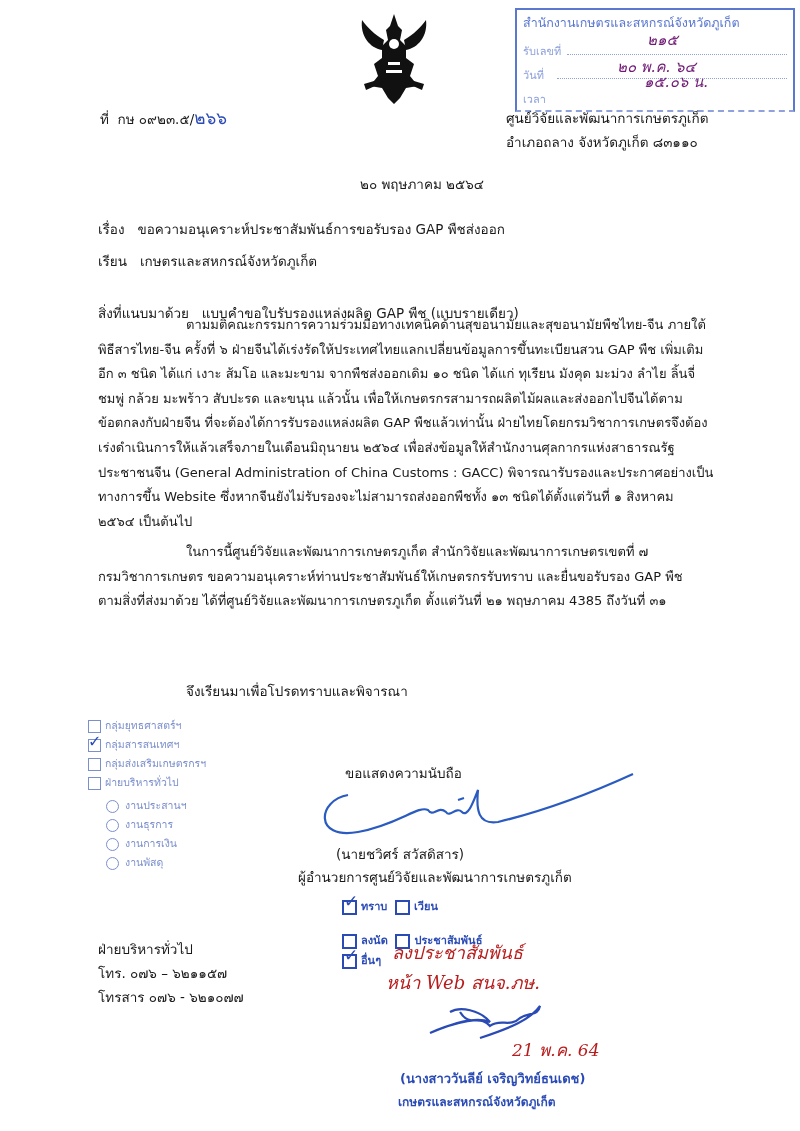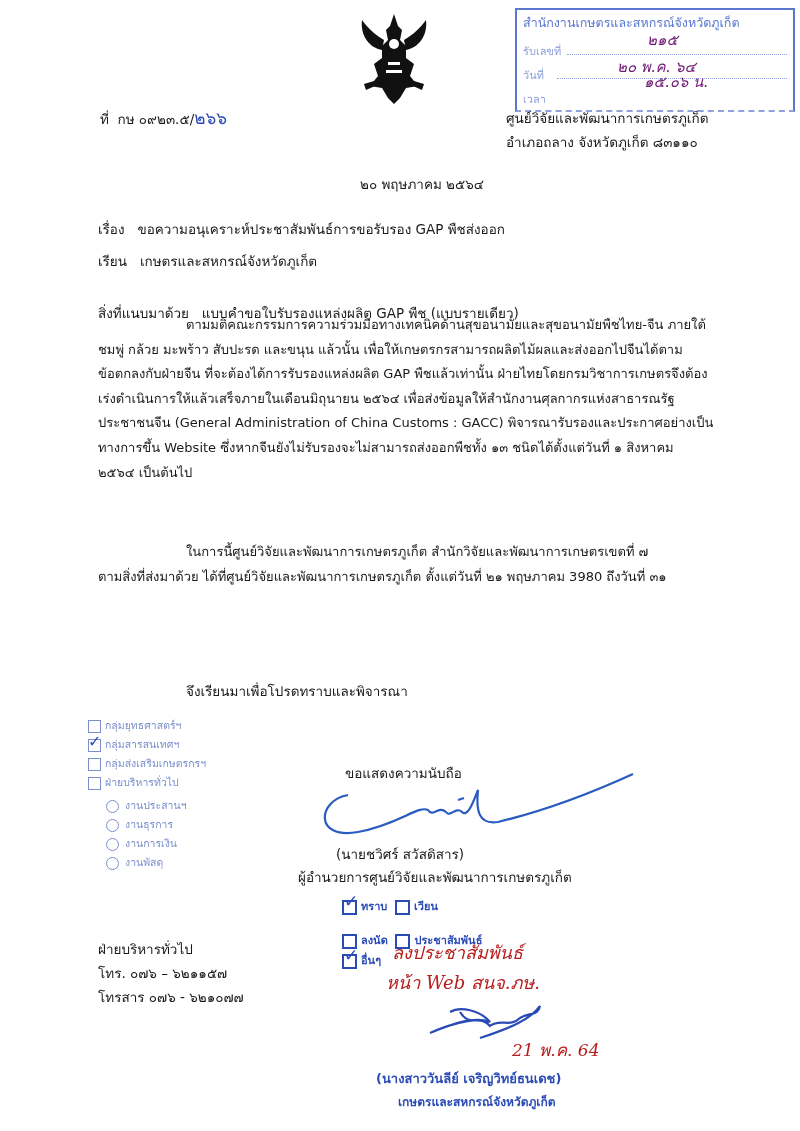--- a/index.html
+++ b/index.html
@@ -68,31 +68,34 @@
   <span>เรียน</span>&nbsp;&nbsp;
   <span>เกษตรและสหกรณ์จังหวัดภูเก็ต</span>
 </div>
 <div class="line" style="left:98px; top:283px;margin-top:19px;">
   <span>สิ่งที่แนบมาด้วย</span>&nbsp;&nbsp;
   <span>แบบคำขอใบรับรองแหล่งผลิต GAP พืช (แบบรายเดียว)</span>
 </div>
 
 <div class="abs para" style="left:98px; top:313px; width:640px;">
   <div style="padding-left:88px;">ตามมติคณะกรรมการความร่วมมือทางเทคนิคด้านสุขอนามัยและสุขอนามัยพืชไทย-จีน ภายใต้</div>
+  <div>พิธีสารไทย-จีน ครั้งที่ ๖ ฝ่ายจีนได้เร่งรัดให้ประเทศไทยแลกเปลี่ยนข้อมูลการขึ้นทะเบียนสวน GAP พืช เพิ่มเติม</div>
+  <div>อีก ๓ ชนิด ได้แก่ เงาะ ส้มโอ และมะขาม จากพืชส่งออกเดิม ๑๐ ชนิด ได้แก่ ทุเรียน มังคุด มะม่วง ลำไย ลิ้นจี่</div>
   <div>ชมพู่ กล้วย มะพร้าว สับปะรด และขนุน แล้วนั้น เพื่อให้เกษตรกรสามารถผลิตไม้ผลและส่งออกไปจีนได้ตาม</div>
   <div>ข้อตกลงกับฝ่ายจีน ที่จะต้องได้การรับรองแหล่งผลิต GAP พืชแล้วเท่านั้น ฝ่ายไทยโดยกรมวิชาการเกษตรจึงต้อง</div>
   <div>เร่งดำเนินการให้แล้วเสร็จภายในเดือนมิถุนายน ๒๕๖๔ เพื่อส่งข้อมูลให้สำนักงานศุลกากรแห่งสาธารณรัฐ</div>
   <div>ประชาชนจีน (General Administration of China Customs : GACC) พิจารณารับรองและประกาศอย่างเป็น</div>
   <div>ทางการขึ้น Website    ซึ่งหากจีนยังไม่รับรองจะไม่สามารถส่งออกพืชทั้ง ๑๓ ชนิดได้ตั้งแต่วันที่ ๑ สิงหาคม</div>
   <div>๒๕๖๔ เป็นต้นไป</div>
 </div>
 
 <div class="abs para" style="left:98px; top:540px; width:640px;">
   <div style="padding-left:88px;">ในการนี้ศูนย์วิจัยและพัฒนาการเกษตรภูเก็ต สำนักวิจัยและพัฒนาการเกษตรเขตที่ ๗</div>
-  <div>ตามสิ่งที่ส่งมาด้วย ได้ที่ศูนย์วิจัยและพัฒนาการเกษตรภูเก็ต ตั้งแต่วันที่ ๒๑ พฤษภาคม 3980 ถึงวันที่ ๓๑</div>
+  <div>กรมวิชาการเกษตร ขอความอนุเคราะห์ท่านประชาสัมพันธ์ให้เกษตรกรรับทราบ และยื่นขอรับรอง GAP   พืช</div>
+  <div>ตามสิ่งที่ส่งมาด้วย ได้ที่ศูนย์วิจัยและพัฒนาการเกษตรภูเก็ต ตั้งแต่วันที่ ๒๑ พฤษภาคม 4385 ถึงวันที่ ๓๑</div>
 </div>
 
 <div class="line" style="left:186px; top:680px;">จึงเรียนมาเพื่อโปรดทราบและพิจารณา</div>
 
 <div class="abs" style="left:88px; top:716px;">
   <div class="rlist"><span class="cb"></span><span>กลุ่มยุทธศาสตร์ฯ</span></div>
   <div class="rlist"><span class="cb" style="position:relative;"><span class="abs" style="left:-1px; top:-8px; color:#2a4bb5; font-size:16px; font-weight:bold;">✓</span></span><span>กลุ่มสารสนเทศฯ</span></div>
   <div class="rlist"><span class="cb"></span><span>กลุ่มส่งเสริมเกษตรกรฯ</span></div>
   <div class="rlist"><span class="cb"></span><span>ฝ่ายบริหารทั่วไป</span></div>
   <div style="padding-left:18px; margin-top:4px;">
@@ -128,18 +131,18 @@
 </div>
 <div class="line hand2" style="left:392px; top:938px;">ลงประชาสัมพันธ์</div>
 <div class="line hand2" style="left:386px; top:968px;">หน้า Web สนจ.ภษ.</div>
 
 <div class="abs" style="left:420px; top:998px; width:150px; height:45px;">
   <svg width="150" height="45" viewBox="0 0 150 45">
     <path d="M10 35 C40 22 60 20 70 24 C60 12 40 8 30 14 M40 14 C50 30 60 16 70 28 C80 20 90 30 100 20 C110 14 118 18 120 8 C110 22 90 30 60 40" fill="none" stroke="#2a4bb5" stroke-width="2.2"></path>
   </svg>
 </div>
 <div class="line hand2" style="left:512px; top:1036px; font-size:17px;">21 พ.ค. 64</div>
-<div class="line blue" style="left:376px; top:1068px; font-size:13px; font-weight:bold;">(นางสาววันลีย์  เจริญวิทย์ธนเดช)</div>
+<div class="line blue" style="left:400px; top:1068px; font-size:13px; font-weight:bold;">(นางสาววันลีย์  เจริญวิทย์ธนเดช)</div>
 <div class="line blue" style="left:398px; top:1092px; font-size:12px; font-weight:bold;">เกษตรและสหกรณ์จังหวัดภูเก็ต</div>
 
 <div class="line" style="left:98px; top:938px;">ฝ่ายบริหารทั่วไป</div>
 <div class="line" style="left:98px; top:962px;">โทร. ๐๗๖ – ๖๒๑๑๕๗</div>
 <div class="line" style="left:98px; top:986px;">โทรสาร ๐๗๖ - ๖๒๑๐๗๗</div>
 
 </body></html>

